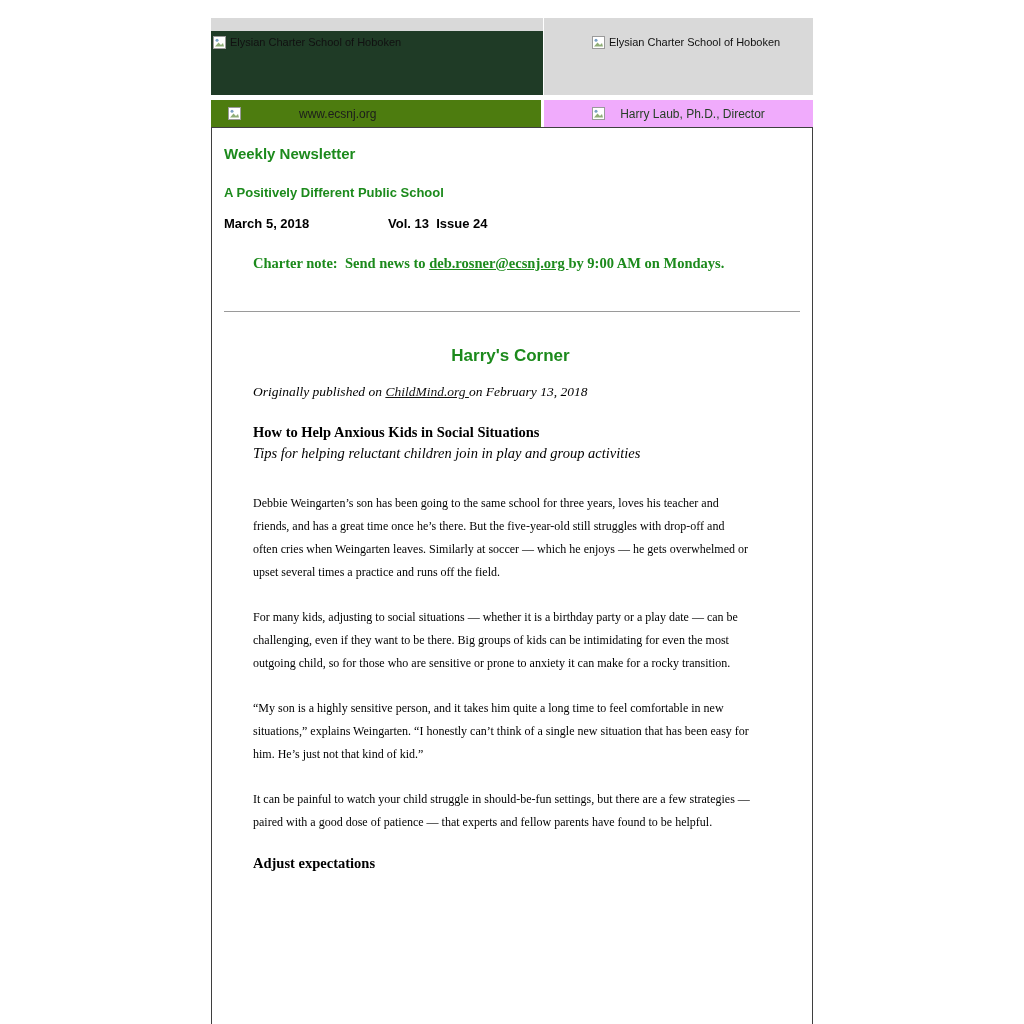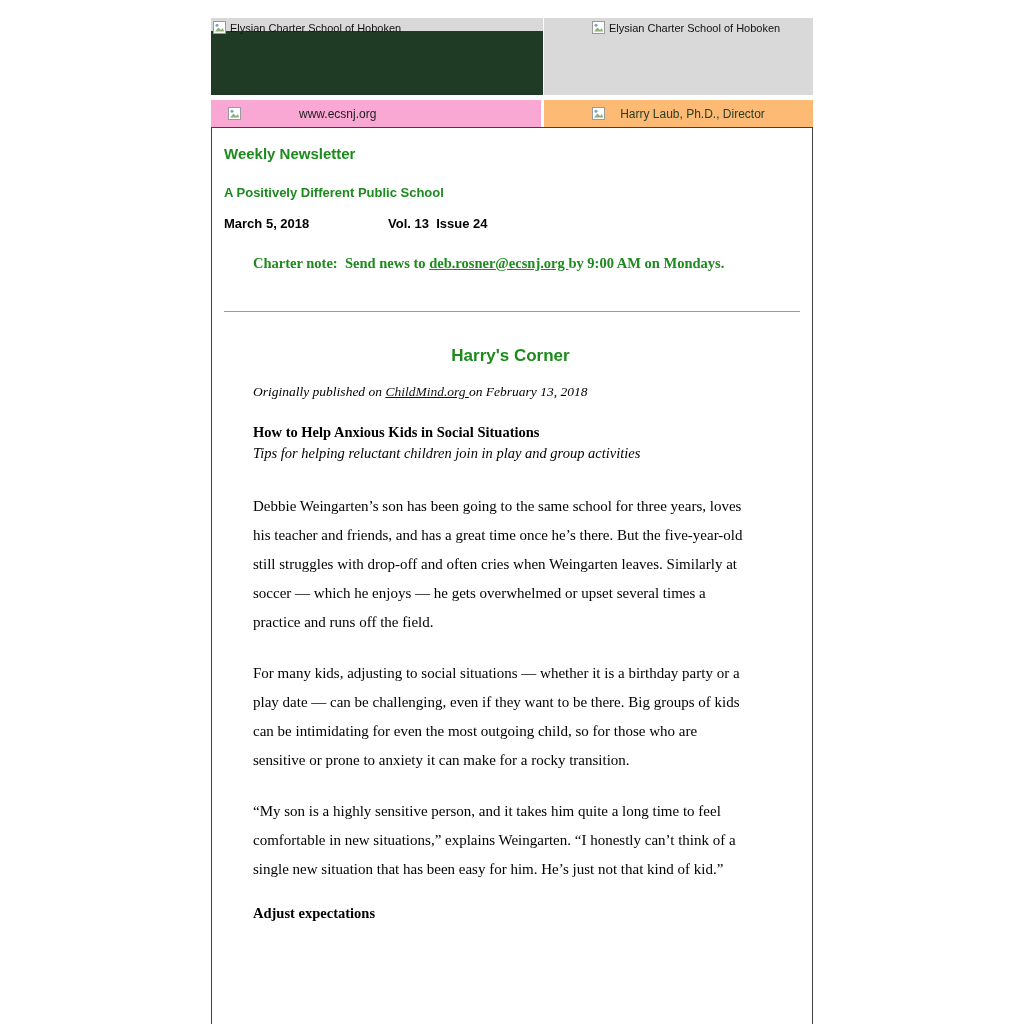--- a/index.html
+++ b/index.html
@@ -12,39 +12,39 @@
   }
   .page { width: 602px; margin: 0 auto; padding-top: 18px; }
 
   
   .banner { display: flex; height: 77px; }
   .banner-left { width: 332px; background: #d9d9d9; position: relative; }
   .banner-left .dark { position: absolute; left: 0; right: 0; top: 13px; bottom: 0; background: #1f3b26; }
   .banner-right { flex: 1; background: #d9d9d9; margin-left: 1px; }
   .alt {
     position: relative; z-index: 2;
-    display: flex; align-items: center; gap: 4px;
-    padding: 3px 0 0 2px;
+    display: flex; align-items: flex-start; gap: 4px;
+    padding: 18px 0 0 2px;
     font-family: "Liberation Sans", sans-serif; font-size: 11px; color: #111;
     white-space: nowrap;
   }
   .banner-right .alt { padding-left: 48px; }
   .broken-icon { display: inline-block; width: 13px; height: 13px; flex: 0 0 13px; }
 
   
   .bars { display: flex; height: 27px; margin-top: 5px; }
   .bar-orange {
-    width: 330px; background: #f9a8d4;
+    width: 330px; background: #4d7c0f;
     display: flex; align-items: center;
     font-family: "Liberation Sans", sans-serif; font-size: 12px; color: #1c1c1c;
   }
   .bar-orange .broken-icon { margin-left: 17px; }
   .bar-orange .bar-label { margin-left: 58px; }
   .bar-green {
-    flex: 1; margin-left: 3px; background: #fdba74;
+    flex: 1; margin-left: 3px; background: #f0abfc;
     display: flex; align-items: center; justify-content: center; gap: 15px;
     font-family: "Liberation Sans", sans-serif; font-size: 12px; color: #263f26;
   }
 
   
   .content {
     background: #fff;
     border: 1px solid #3f3f3f; border-bottom: none;
     min-height: 897px;
   }
@@ -75,21 +75,21 @@
   .section-title {
     margin: 0;
     font-family: "Liberation Sans", sans-serif;
     font-size: 17px; font-weight: bold; color: #1c8a1c; text-align: center;
   }
   .published { margin-top: 18px; font-style: italic; font-size: 13.5px; }
   .published a { color: #111; text-decoration: underline; }
   .art-title { margin-top: 22px; font-weight: bold; font-size: 14.5px; line-height: 21px; }
   .art-subtitle { font-style: italic; font-size: 14.5px; line-height: 21px; }
   .author { margin-top: 22px; font-weight: bold; font-size: 14.5px; }
-  p.body { margin: 22px 16px 0 0; font-size: 15px; line-height: 29px; }
+  p.body { margin: 22px 16px 0 0; font-size: 12px; line-height: 23px; }
   p.body.first { margin-top: 28px; }
   .subhead { margin-top: 21px; font-weight: bold; font-size: 14.5px; }
 </style>
 </head>
 <body>
 
 <div class="page">
 
   <div class="banner">
     <div class="banner-left">
@@ -161,19 +161,20 @@
       <h2 class="section-title">Harry's Corner</h2>
       <div class="published">
         <span>Originally published on </span><a href="#">ChildMind.org </a><span>on February 13, 2018</span>
       </div>
       <div class="art-title">How to Help Anxious Kids in Social Situations</div>
       <div class="art-subtitle">Tips for helping reluctant children join in play and group activities</div>
 
       <p class="body first">Debbie Weingarten’s son has been going to the same school for three years, loves his teacher and friends, and has a great time once he’s there. But the five-year-old still struggles with drop-off and often cries when Weingarten leaves. Similarly at soccer — which he enjoys — he gets overwhelmed or upset several times a practice and runs off the field.</p>
       <p class="body">For many kids, adjusting to social situations — whether it is a birthday party or a play date — can be challenging, even if they want to be there. Big groups of kids can be intimidating for even the most outgoing child, so for those who are sensitive or prone to anxiety it can make for a rocky transition.</p>
       <p class="body">“My son is a highly sensitive person, and it takes him quite a long time to feel comfortable in new situations,” explains Weingarten. “I honestly can’t think of a single new situation that has been easy for him. He’s just not that kind of kid.”</p>
+      <p class="body">It can be painful to watch your child struggle in should-be-fun settings, but there are a few strategies — paired with a good dose of patience — that experts and fellow parents have found to be helpful.</p>
 
       <div class="subhead">Adjust expectations</div>
 
     </div>
 
   </div>
 </div>
 
 </body></html>

